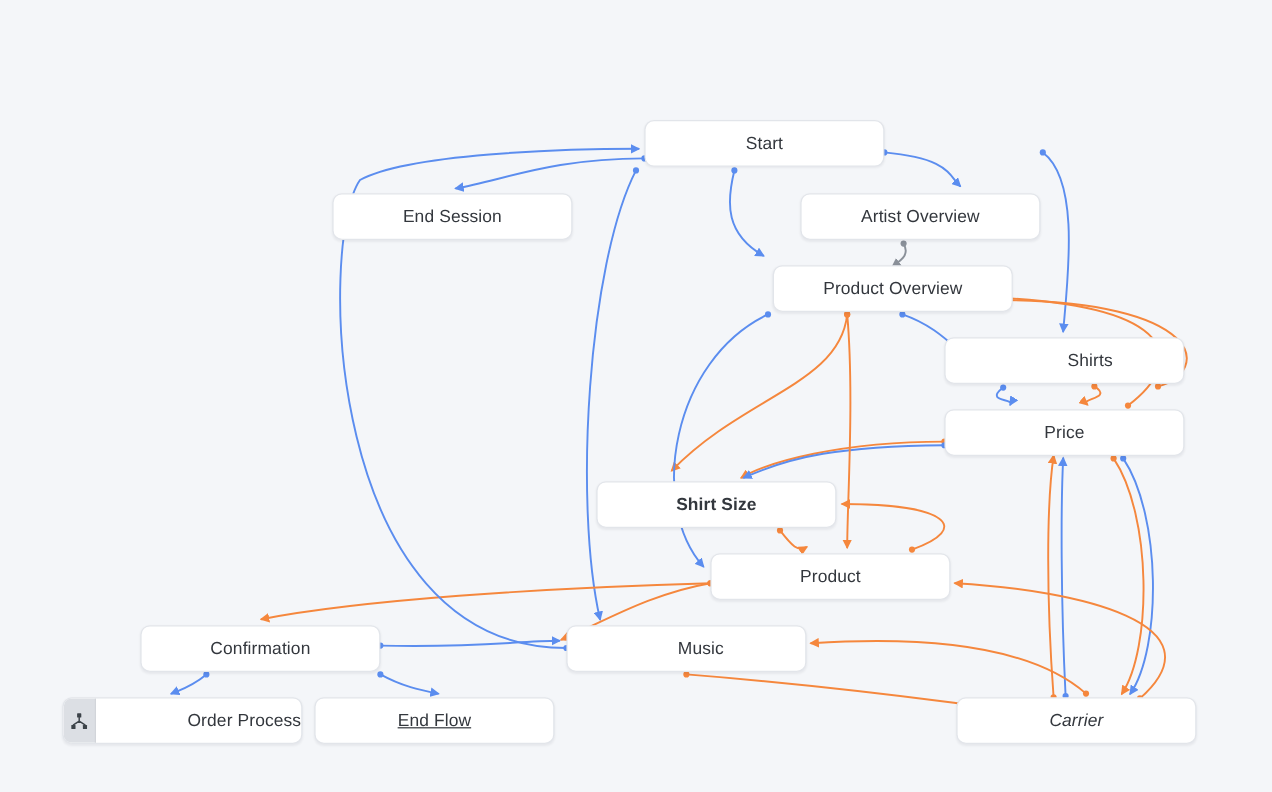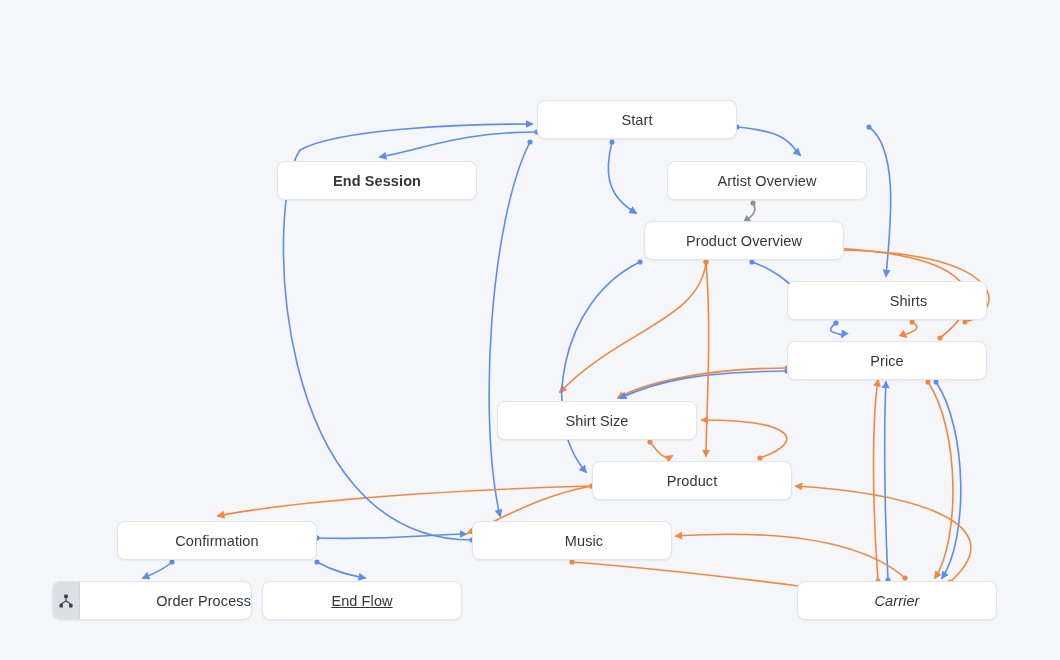--- a/index.html
+++ b/index.html
@@ -93,36 +93,36 @@
         <path d="M 936 382 C 968 430 968 540 942 578" fill="none" stroke="#5b8def" stroke-width="1.6" stroke-linecap="round" marker-start="url(#dot-blue)" marker-end="url(#ah-blue)"></path>
         <path d="M 950 582 C 1020 520 900 492 796 486" fill="none" stroke="#f5873d" stroke-width="1.6" stroke-linecap="round" marker-start="url(#dot-orange)" marker-end="url(#ah-orange)"></path>
         <path d="M 905 578 C 850 530 740 532 676 536" fill="none" stroke="#f5873d" stroke-width="1.6" stroke-linecap="round" marker-start="url(#dot-orange)" marker-end="url(#ah-orange)"></path>
       </g>
   </svg>
 
   <div id="node-layer">
       <div class="node" style="left: 537px; top: 100px; width: 200px; height: 39px;">
         <span class="label">Start</span>
       </div>
-      <div class="node" style="left: 277px; top: 161px; width: 200px; height: 39px; font-weight: bold;">
+      <div class="node" style="left: 277px; top: 161px; width: 200px; height: 39px;">
         <span class="label">End Session</span>
       </div>
       <div class="node" style="left: 667px; top: 161px; width: 200px; height: 39px;">
         <span class="label">Artist Overview</span>
       </div>
       <div class="node" style="left: 644px; top: 221px; width: 200px; height: 39px;">
         <span class="label">Product Overview</span>
       </div>
       <div class="node" style="left: 787px; top: 281px; width: 200px; height: 39px; padding-left: 43px;">
         <span class="label">Shirts</span>
       </div>
       <div class="node" style="left: 787px; top: 341px; width: 200px; height: 39px; justify-content: center;">
         <span class="label">Price</span>
       </div>
-      <div class="node" style="left: 497px; top: 401px; width: 200px; height: 39px;">
+      <div class="node" style="left: 497px; top: 401px; width: 200px; height: 39px; font-weight: bold;">
         <span class="label">Shirt Size</span>
       </div>
       <div class="node" style="left: 592px; top: 461px; width: 200px; height: 39px;">
         <span class="label">Product</span>
       </div>
       <div class="node" style="left: 117px; top: 521px; width: 200px; height: 39px; justify-content: center;">
         <span class="label">Confirmation</span>
       </div>
       <div class="node" style="left: 472px; top: 521px; width: 200px; height: 39px; padding-left: 24px;">
         <span class="label">Music</span>

